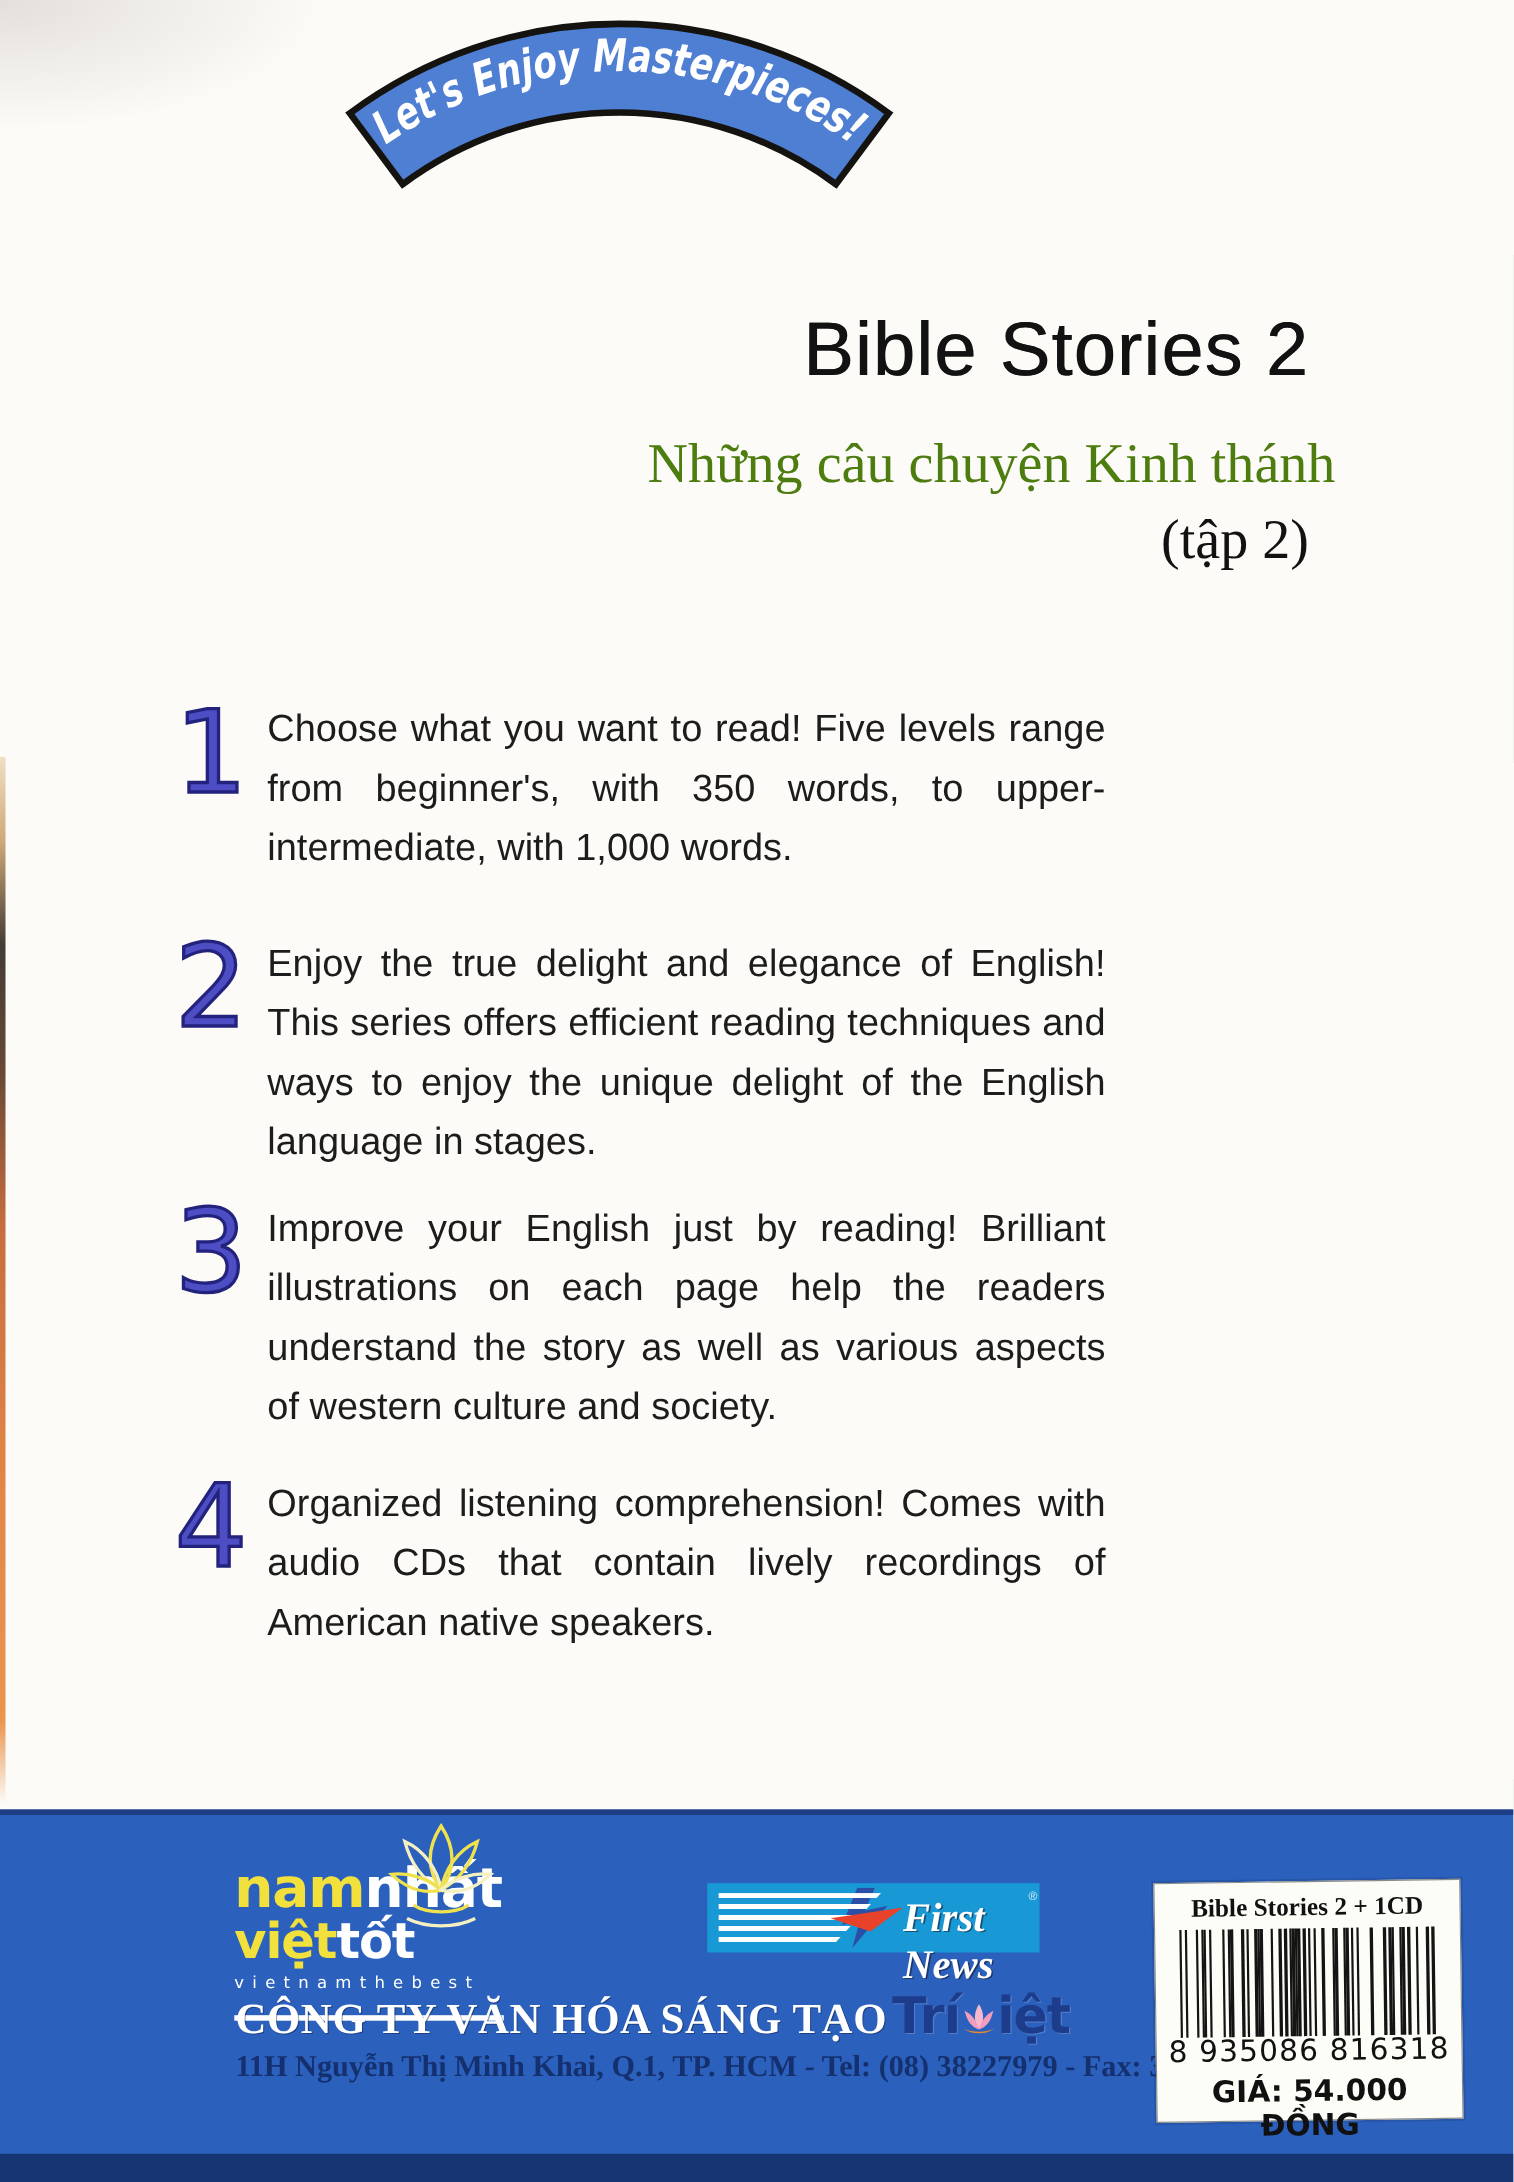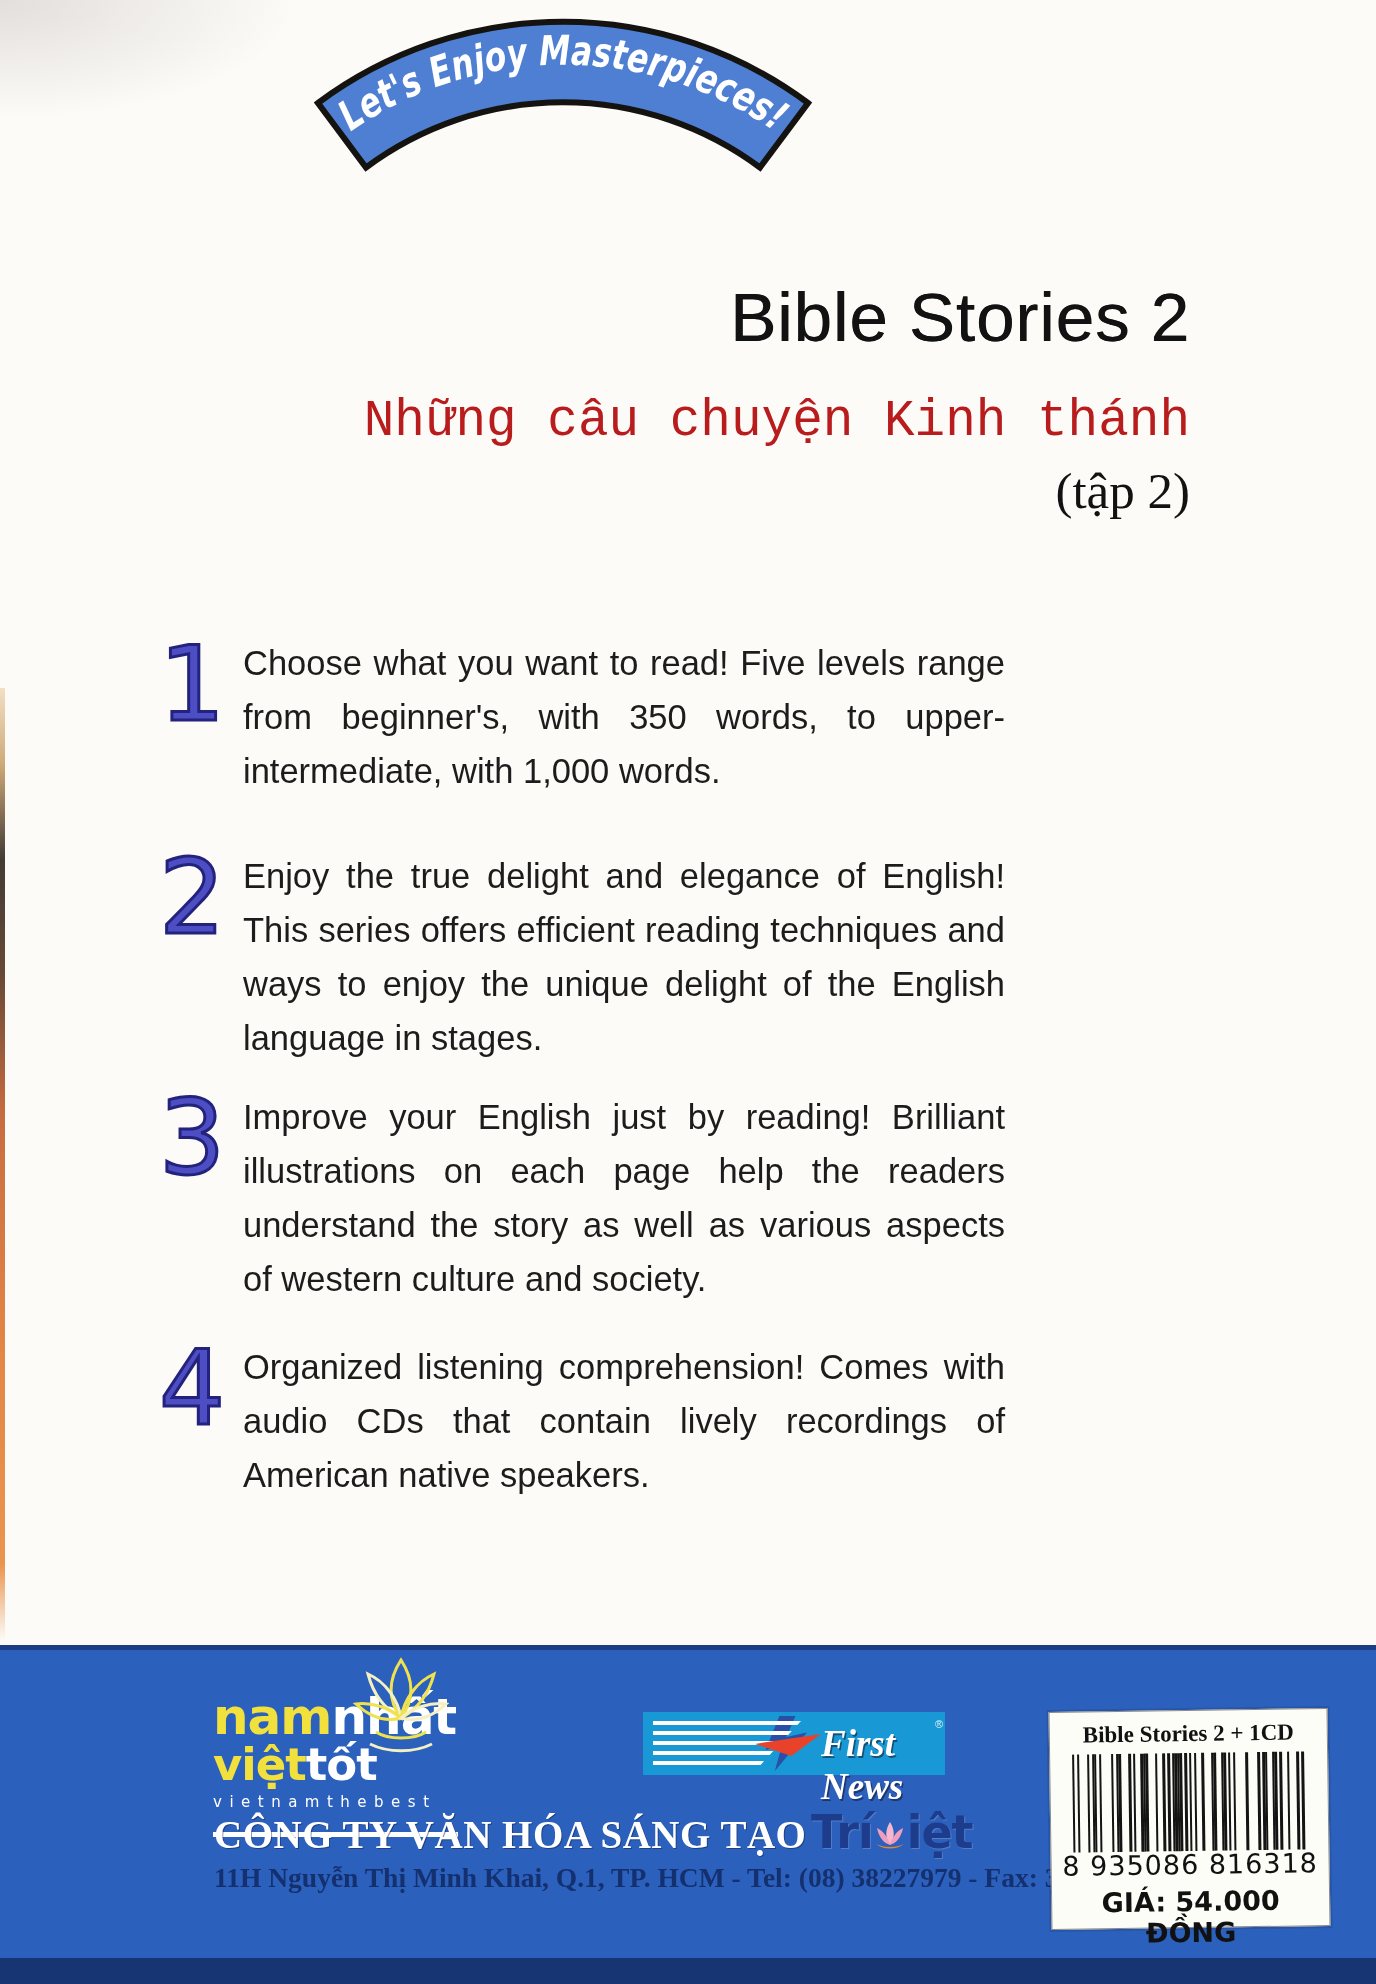--- a/index.html
+++ b/index.html
@@ -19,21 +19,21 @@
   
   #banner-svg{position:absolute;left:298px;top:16px;}
   .banner-band{fill:#4f7fd2;stroke:#151310;stroke-width:6;}
   .banner-text{font-family:"DejaVu Sans",sans-serif;font-weight:bold;font-style:italic;
     font-size:41px;fill:#ffffff;}
 
   
   .center-col{position:absolute;left:0;width:1190px;text-align:right;}
   #title{top:278px;font-size:69px;letter-spacing:1px;color:#121212;
     font-family:"Liberation Sans",sans-serif;font-weight:400;text-shadow:.6px 0 0 #121212;}
-  #subtitle{top:393px;font-family:Liberation Mono, monospace;font-size:51px;color:#b91c1c;}
+  #subtitle{top:393px;font-family:Liberation Serif, serif;font-size:51px;color:#4d7c0f;padding-left:24px;}
   #subtitle-vol{top:462px;font-family:"Liberation Serif",serif;font-size:51px;color:#121212;}
 
   
   .feature{position:absolute;}
   .feature-num{
     position:absolute;width:80px;text-align:center;
     font-family:"DejaVu Sans",sans-serif;font-size:104px;line-height:1;
     color:#4d4dc4;-webkit-text-stroke:3px #23237e;font-weight:400;
   }
   .feature-text{

